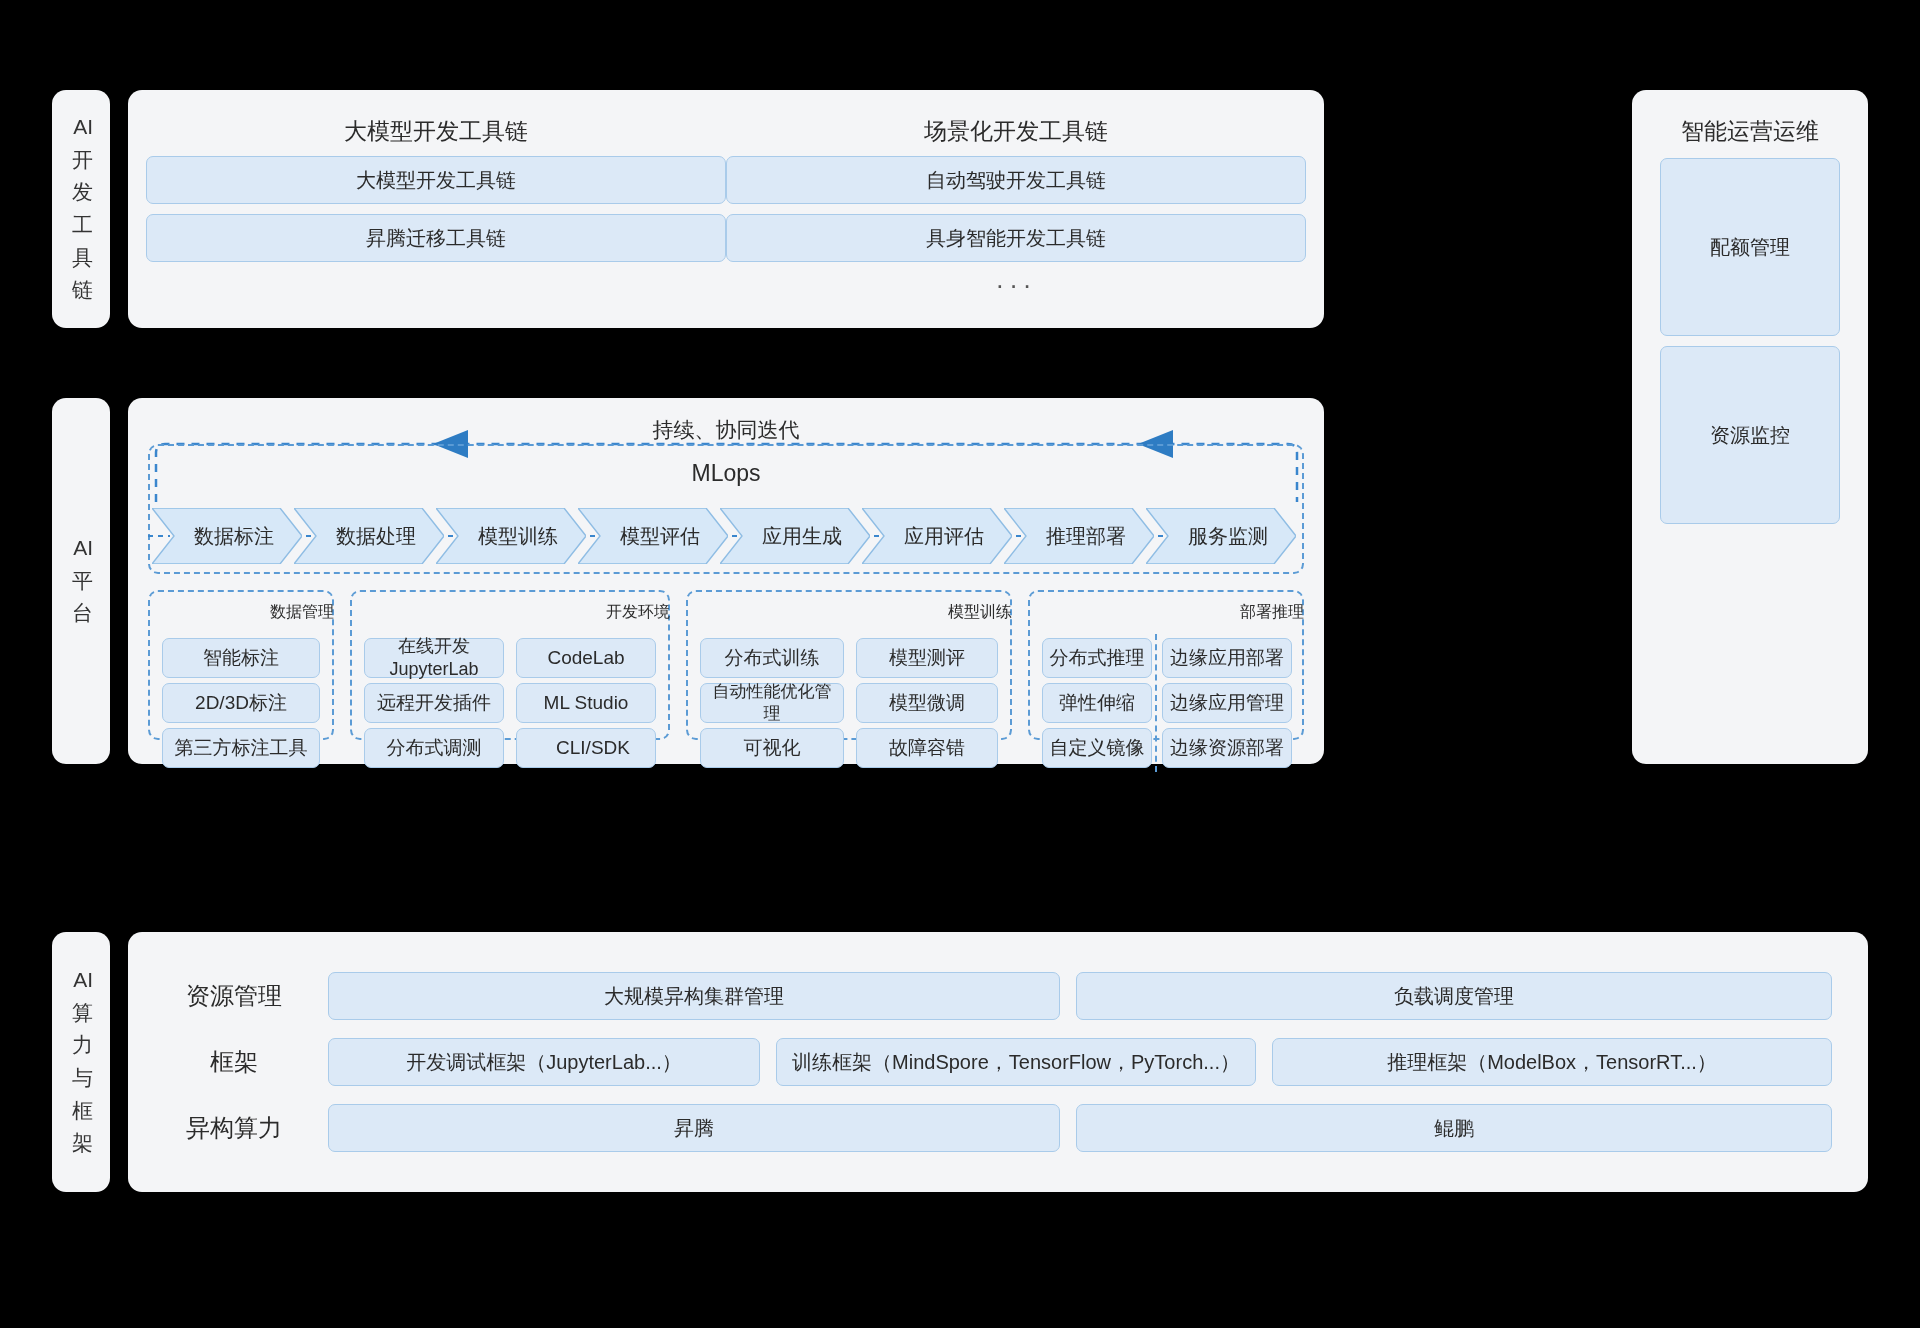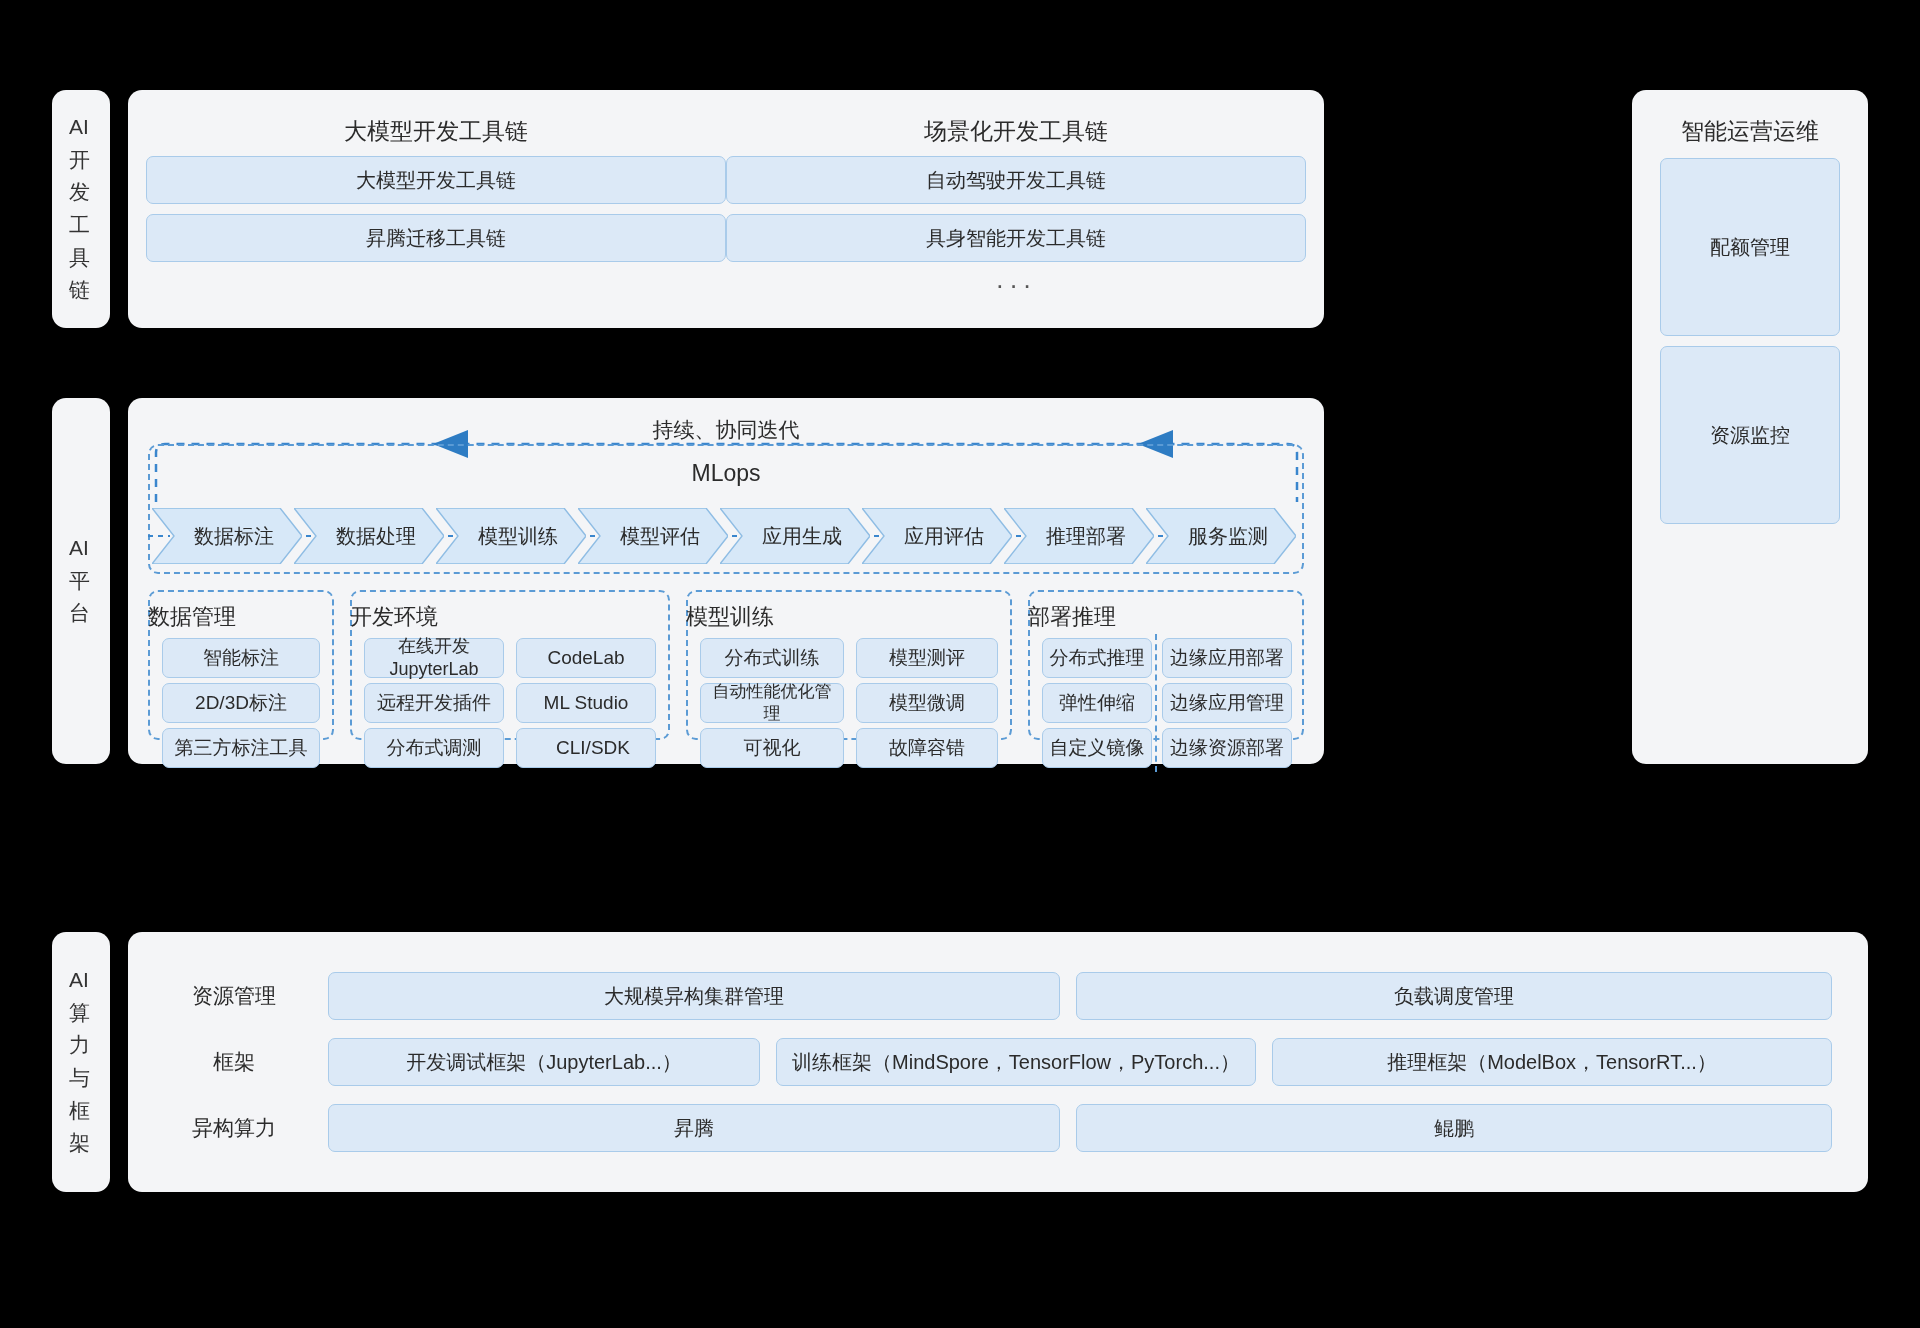--- a/index.html
+++ b/index.html
@@ -34,42 +34,42 @@
     letter-spacing:0px;
     line-height:1.55;
     text-align:center;
     writing-mode:horizontal-tb;
     width:58px;
   }
   .sidelabel span {
     display:block;
     width:24px;
     word-break:break-all;
-    text-align:left;
+    text-align:right;
   }
 
   
   .chip {
     background:#dce9f7;
     border:1px solid #a9cbea;
     border-radius:7px;
     display:flex;
     align-items:center;
     justify-content:center;
     text-align:center;
     font-size:20px;
     color:#2b2b2b;
     line-height:1.3;
     padding:2px 6px;
   }
   .chip.small { font-size:19px; }
 
   .grouptitle {
-    text-align:left;
-    font-size:22px;
+    text-align:right;
+    font-size:16px;
     color:#2b2b2b;
   }
   .sectiontitle {
     position:absolute;
     text-align:center;
     font-size:23px;
     color:#2b2b2b;
   }
 
   
@@ -91,21 +91,21 @@
     font-size:20px; color:#2b2b2b; padding-left:14px;
   }
 
   .ellipsis {
     position:absolute;
     font-size:26px; color:#555; letter-spacing:5px;
   }
 
   .rowlabel {
     position:absolute;
-    font-size:21px; color:#2b2b2b;
+    font-size:24px; color:#2b2b2b;
     display:flex; align-items:center; justify-content:center;
   }
 
   .mlops-label {
     position:absolute;
     font-size:23px; color:#2b2b2b; text-align:center;
   }
   .iter-label {
     position:absolute;
     font-size:21px; color:#2b2b2b; text-align:center;

